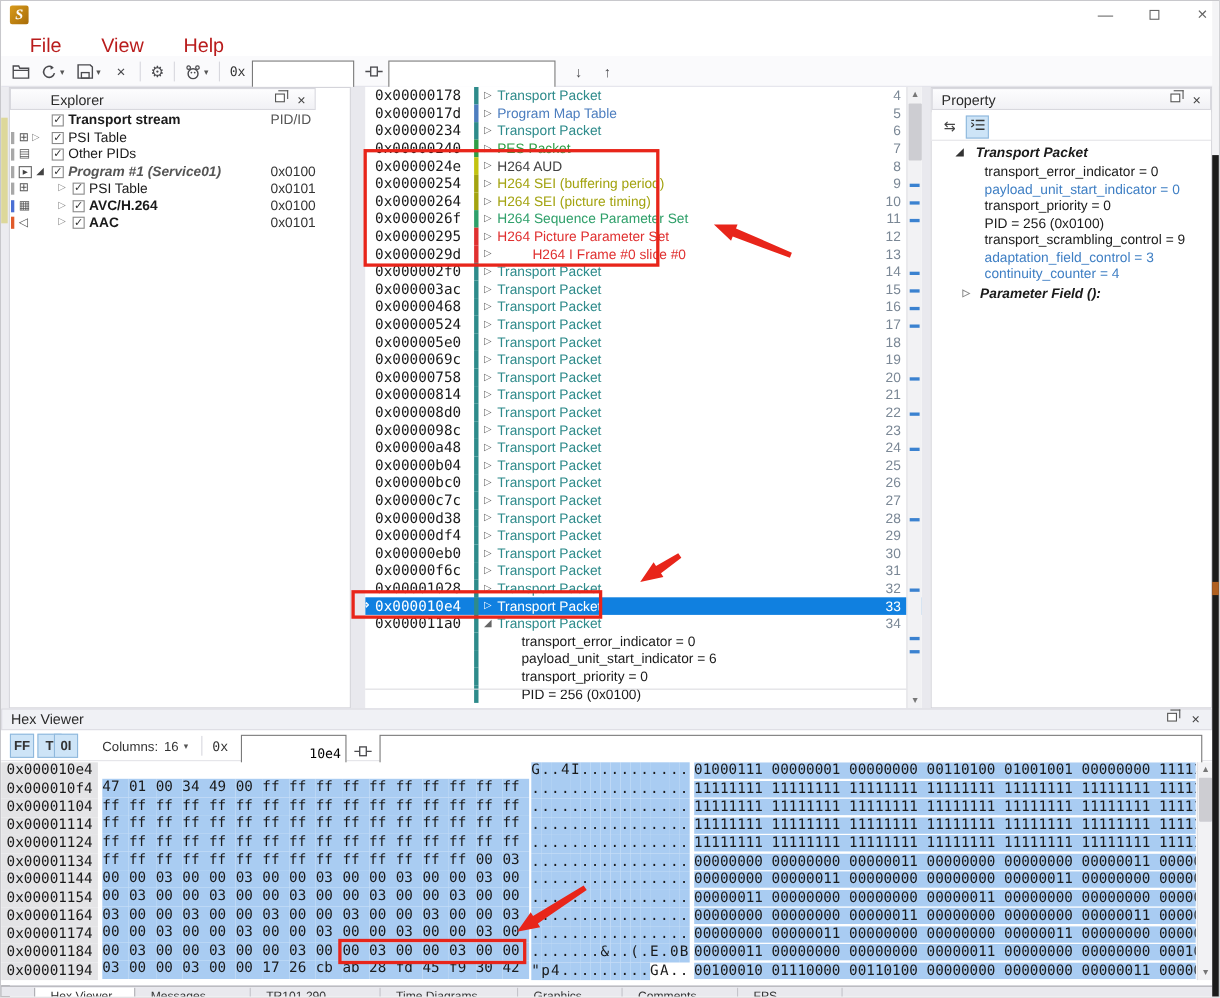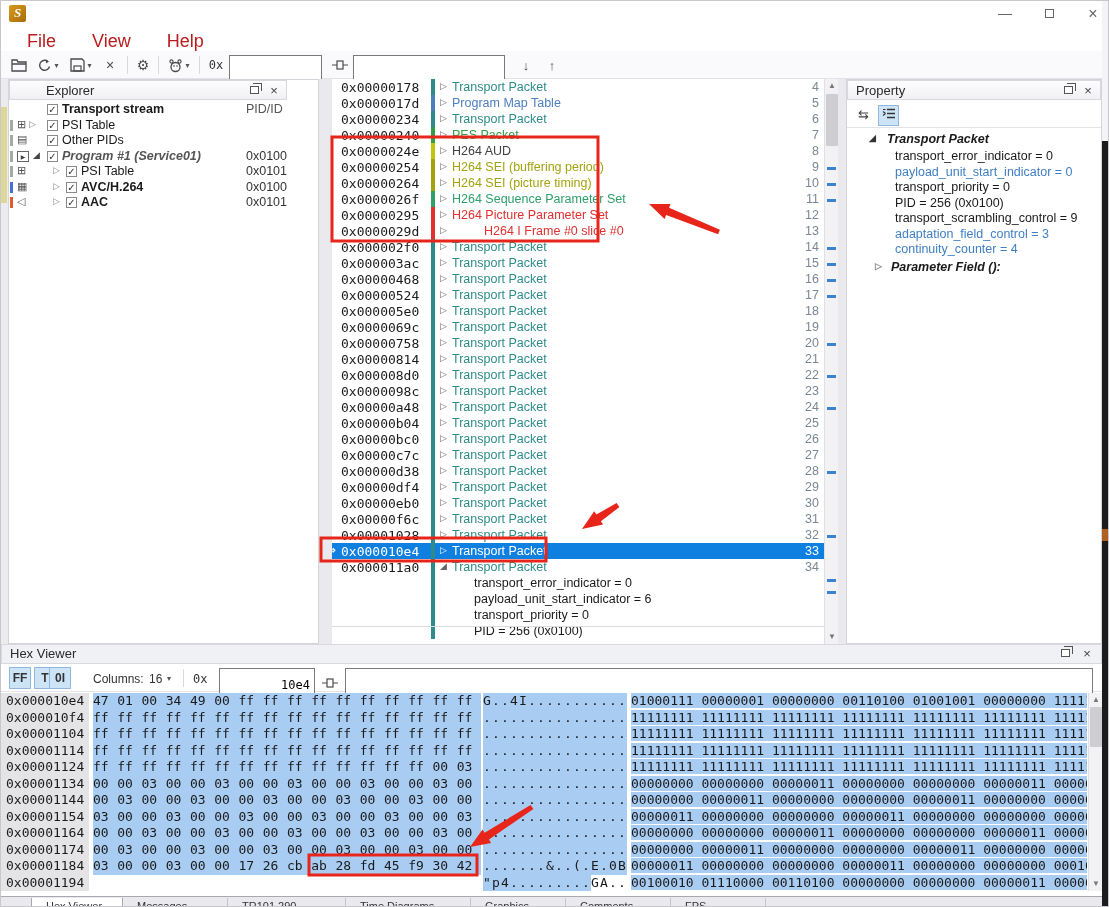--- a/index.html
+++ b/index.html
@@ -84,21 +84,21 @@
   .prop-field.black .ptxt { color:#1a1a1a; }
 
   
   #hexviewer { position:absolute; left:0; top:643px; width:1109px; height:264px; background:#fff; }
   #hex-header { position:absolute; left:0; top:0; width:1101px; height:20px; background:#f0f1f5; border:1px solid #d8d8de; font-size:13px; color:#2a2a2a; padding:1px 0 0 8px; }
   #hex-toolbar { position:absolute; left:0; top:20px; width:1101px; height:28px; background:#fff; border-bottom:1px solid #e4e4e8; }
   .toggle-btn { position:absolute; top:3px; width:22px; height:22px; background:#cde4f7; border:1px solid #8fb8dc; text-align:center; line-height:20px; font-size:12px; color:#333; font-weight:bold; }
   #hex-content { position:absolute; left:0; top:49px; width:1087px; height:198px; background:#fff; font-family:"DejaVu Sans Mono",monospace; font-size:13px; }
   .hexrow { position:relative; height:16.5px; line-height:16.5px; white-space:nowrap; }
   .hx-off { position:absolute; left:0; top:0; width:88px; height:16.5px; background:#e4e4e6; color:#1a1a1a; padding-left:5px; }
-  .hx-bytes { position:absolute; left:92px; top:0; width:389px; height:16.5px; font-size:0; }
+  .hx-bytes { position:absolute; left:92px; top:15px; width:389px; height:16.5px; font-size:0; }
   .hx-bytes b { display:inline-block; width:24.25px; font-size:13px; font-weight:normal; color:#1a1a1a; }
   .hx-ascii { position:absolute; left:482px; top:0; width:146px; height:16.5px; font-size:0; }
   .hx-ascii b { display:inline-block; width:9px; font-size:13px; font-weight:normal; color:#1a1a1a; }
   .hx-bin { position:absolute; left:630px; top:0; width:456px; height:16.5px; overflow:hidden; color:#1a1a1a; white-space:pre; }
   .selbg { background:#a9ccf2; }
   #hex-scroll { position:absolute; left:1087px; top:49px; width:14px; height:198px; background:#f2f2f4; border-left:1px solid #e0e0e4; }
 
   
   #bottom-tabs { position:absolute; left:0; top:895px; width:1101px; height:12px; background:#e9e9ee; border-top:1px solid #a8a8ae; overflow:hidden; }
   .btab { position:absolute; top:1px; height:22px; font-size:11px; color:#333; padding:2px 14px 0 14px; border-right:1px solid #c4c4ca; }

